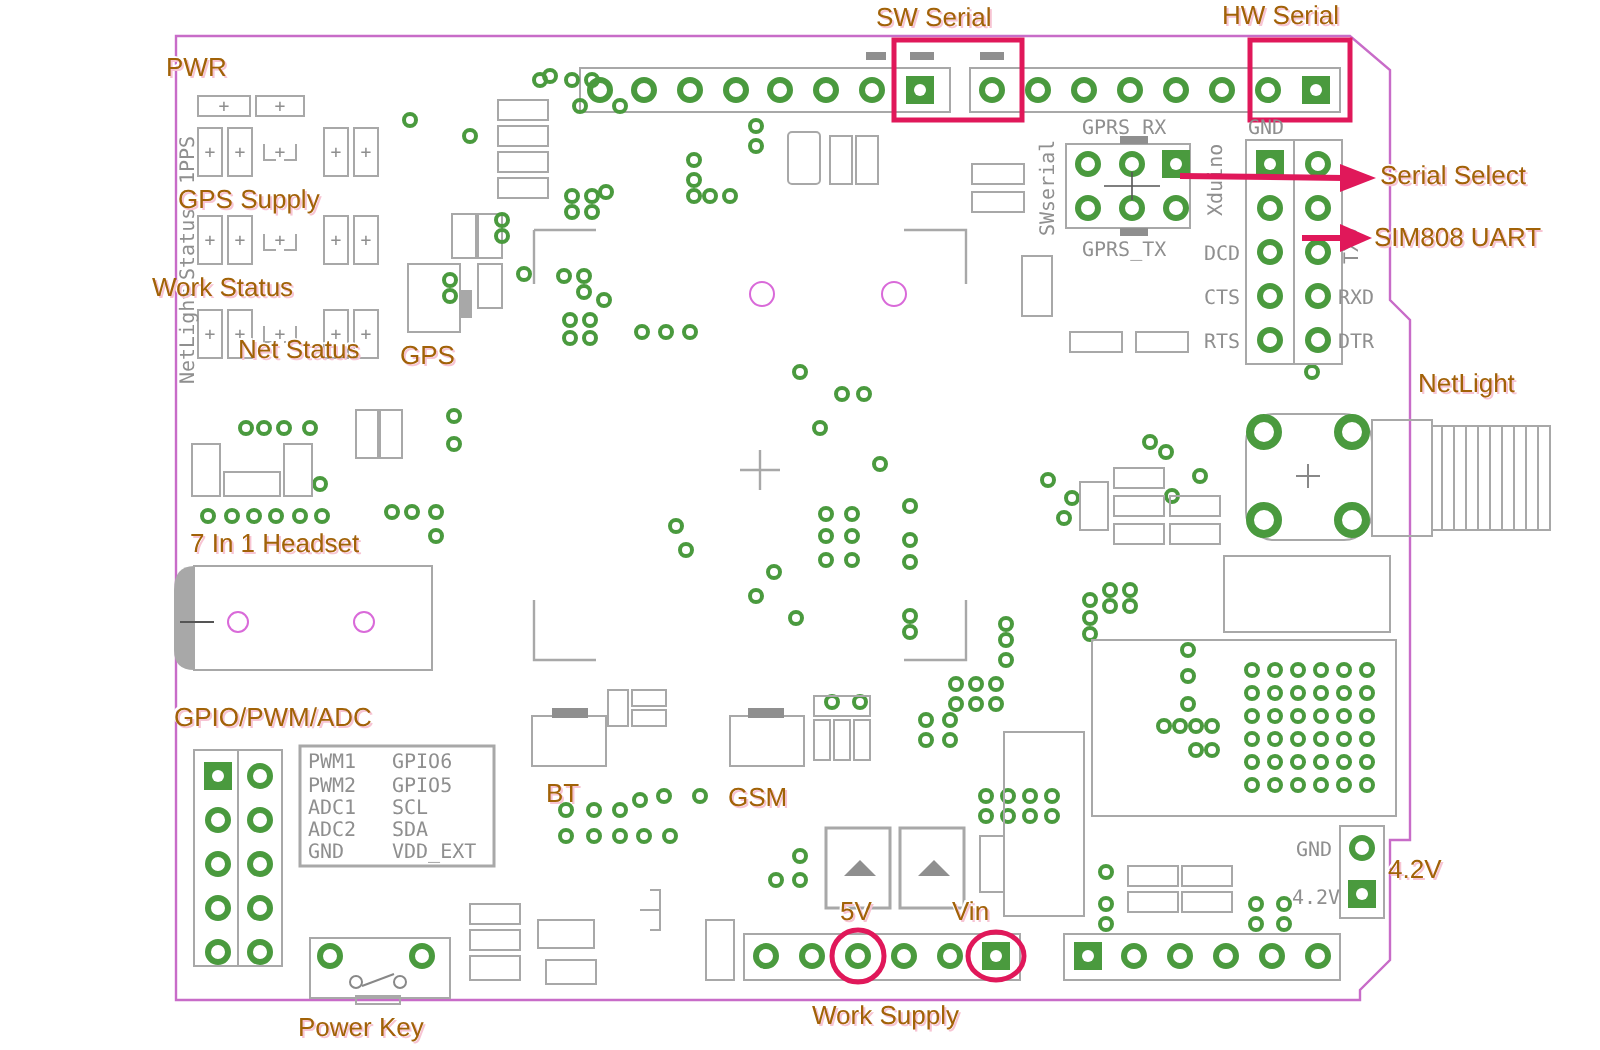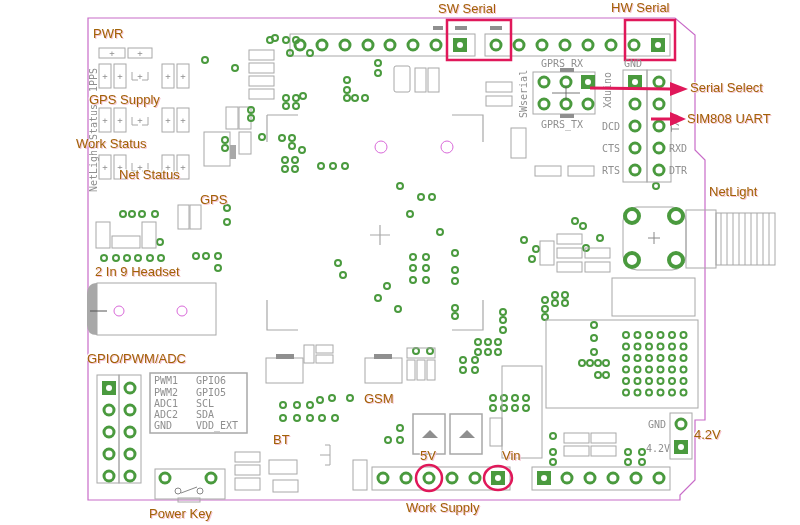--- a/index.html
+++ b/index.html
@@ -524,31 +524,31 @@
   <g>
     <line x1="590" y1="88" x2="672" y2="89" stroke="#e0185a" stroke-width="3"></line>
     <path d="M670 82 L688 89 L670 96 Z" fill="#e0185a"></path>
   </g>
   <g>
     <line x1="651" y1="119" x2="672" y2="119" stroke="#e0185a" stroke-width="3"></line>
     <path d="M670 112 L686 119 L670 126 Z" fill="#e0185a"></path>
   </g>
 </svg>
 
-<div class="lbl" style="left:93px;top:26px;">PWR</div>
+<div class="lbl" style="left:83px;top:26px;">PWR</div>
 <div class="lbl" style="left:89px;top:92px;">GPS Supply</div>
 <div class="lbl" style="left:76px;top:136px;">Work Status</div>
 <div class="lbl" style="left:87px;top:167px;margin-left:32px;">Net Status</div>
-<div class="lbl" style="left:200px;top:170px;margin-top:22px;">GPS</div>
-<div class="lbl" style="left:95px;top:264px;">2 In 9 Headset</div>
+<div class="lbl" style="left:200px;top:170px;">GPS</div>
+<div class="lbl" style="left:95px;top:264px;">7 In 1 Headset</div>
 <div class="lbl" style="left:87px;top:351px;text-align:center;">GPIO/PWM/ADC</div>
-<div class="lbl" style="left:273px;top:389px;margin-top:43px;">BT</div>
+<div class="lbl" style="left:273px;top:389px;">BT</div>
 <div class="lbl" style="left:364px;top:391px;">GSM</div>
 <div class="lbl" style="left:149px;top:506px;">Power Key</div>
 <div class="lbl" style="left:420px;top:448px;">5V</div>
-<div class="lbl" style="left:502px;top:448px;">Vin</div>
+<div class="lbl" style="left:476px;top:448px;">Vin</div>
 <div class="lbl" style="left:406px;top:500px;">Work Supply</div>
 <div class="lbl" style="left:438px;top:1px;">SW Serial</div>
 <div class="lbl" style="left:611px;top:0px;text-align:right;">HW Serial</div>
 <div class="lbl" style="left:690px;top:80px;">Serial Select</div>
 <div class="lbl" style="left:687px;top:111px;text-align:center;">SIM808 UART</div>
 <div class="lbl" style="left:709px;top:184px;">NetLight</div>
 <div class="lbl" style="left:694px;top:427px;">4.2V</div>
 
 </body></html>

